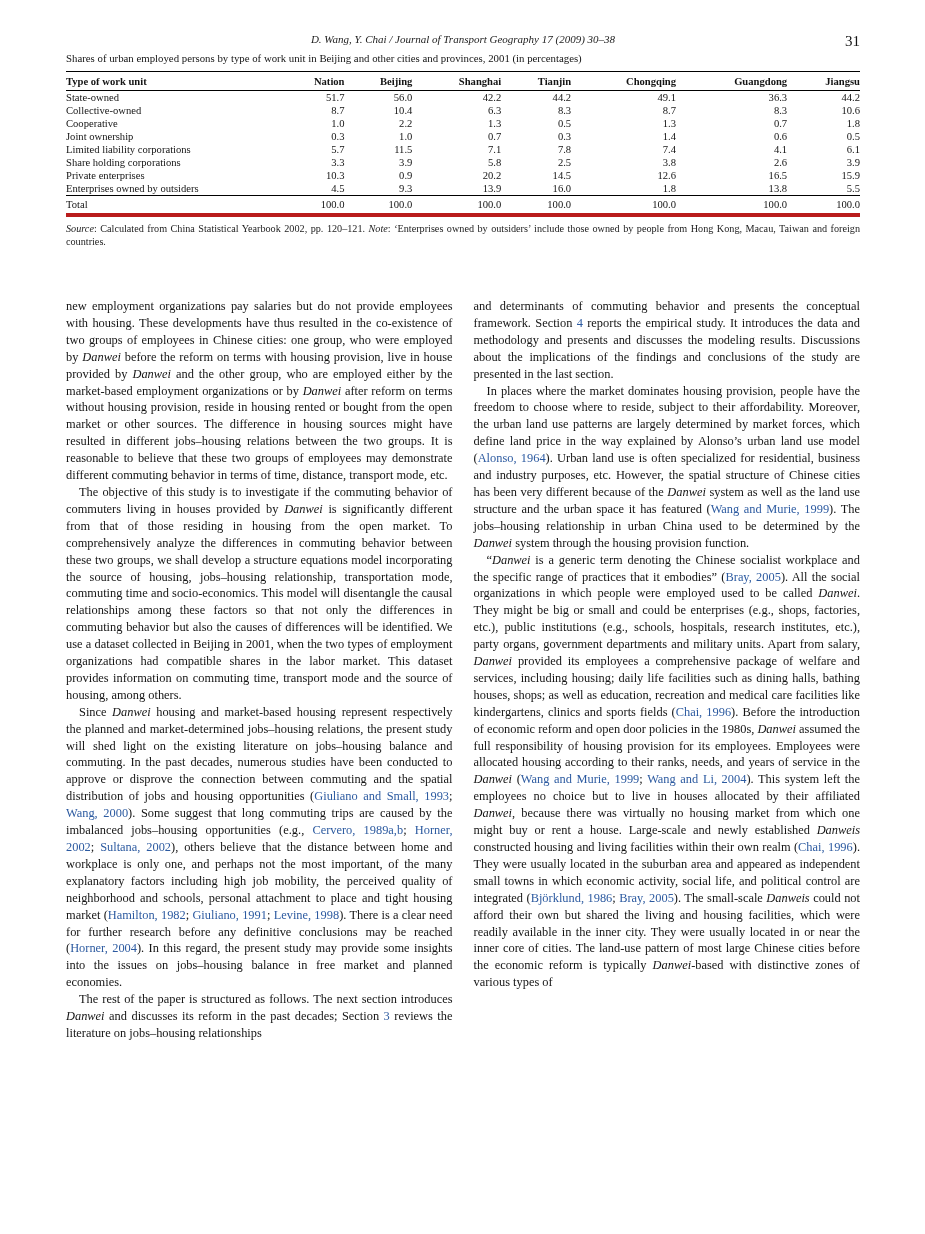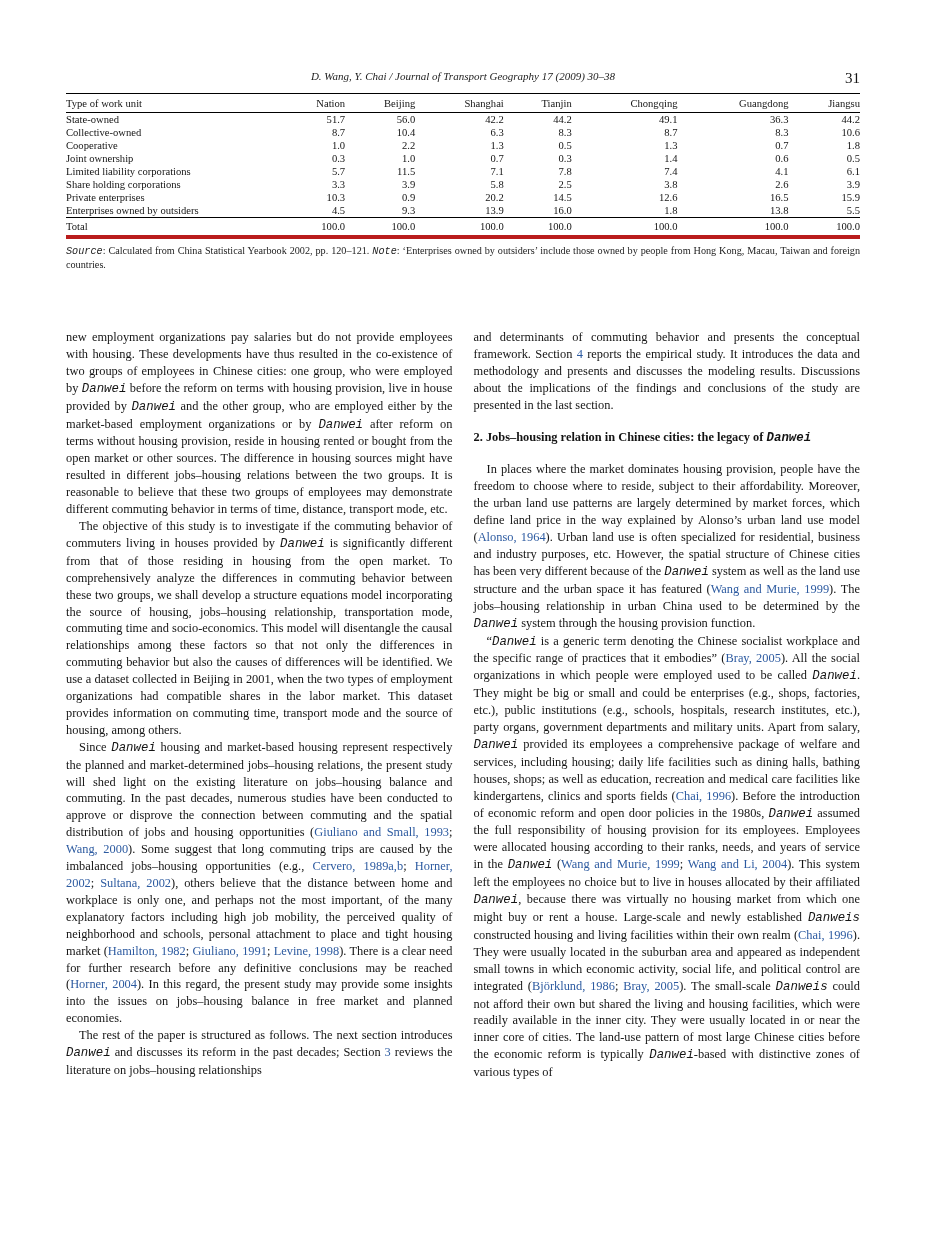--- a/index.html
+++ b/index.html
@@ -4,69 +4,70 @@
 <style>
   * { margin:0; padding:0; box-sizing:border-box; }
   html,body { background:#ffffff; }
   body {
     width:925px; height:1234px; position:relative;
     font-family:"Liberation Serif", serif; color:#141414;
   }
   .page { position:absolute; left:66px; top:0; width:794px; }
 
   
-  .runhead { margin-top:70px; position:relative; height:16px; }
+  .runhead { margin-top:33px; position:relative; height:16px; }
   .runhead .rtitle {
     text-align:center; font-style:italic; font-size:11px; color:#222;
   }
   .runhead .pgnum {
     position:absolute; right:0; top:0; font-size:15px; font-style:normal;
   }
 
   
   .tbl-label { margin-top:24px; font-size:10.8px; font-weight:bold; }
   .tbl-caption { margin-top:3px; font-size:10.8px; }
   table { width:100%; border-collapse:collapse; margin-top:7px; font-size:10.6px; }
   col.c0 { width:27%; }
   thead th {
     border-top:1px solid #000; border-bottom:1px solid #000;
-    font-weight:normal; padding:4px 0 3px 0; font-size:10.6px;
+    font-weight:bold; padding:4px 0 3px 0; font-size:10.6px;
   }
   tbody td { padding:1px 0; }
   tfoot td {
     border-top:1px solid #000; border-bottom:4px solid #b91c1c;
     padding:3px 0;
   }
   .txt { text-align:left; }
   .num { text-align:right; }
   .tbl-footnote { margin-top:6px; font-size:10.2px; line-height:12.5px; text-align:justify; color:#222; }
 
   
   .cols { display:flex; gap:21px; margin-top:50px; }
-  .col { flex:1; min-width:0;margin-top:8px; }
+  .col { flex:1; min-width:0; }
   .para {
     font-size:12.4px; line-height:16.9px; text-align:justify;
     text-justify:inter-word;
   }
   .para.ind { text-indent:13px; }
   .sec-h { font-size:12.4px; line-height:16.9px; margin:15px 0 15px 0; font-weight:bold; text-align:left; }
-  .it { font-style:italic;font-family:Liberation Mono, monospace; }
+  .it { font-style:italic; }
   .bd { font-weight:bold; }
   .lnk { color:#2c5aa0; }
 </style>
 </head>
 <body>
 
 <div class="page">
 
   <div class="runhead">
     <div class="rtitle">D. Wang, Y. Chai / Journal of Transport Geography 17 (2009) 30–38</div>
     <div class="pgnum">31</div>
   </div>
 
+  <div class="tbl-caption">Shares of urban employed persons by type of work unit in Beijing and other cities and provinces, 2001 (in percentages)</div>
 
   <table>
     <colgroup>
       <col class="c0">
         <col>
         <col>
         <col>
         <col>
         <col>
         <col>
@@ -184,19 +185,18 @@
 
   <div class="cols">
     <div class="col">
         <p class="para"><span>new employment organizations pay salaries but do not provide employees with housing. These developments have thus resulted in the co-existence of two groups of employees in Chinese cities: one group, who were employed by </span><span class="it">Danwei</span><span> before the reform on terms with housing provision, live in house provided by </span><span class="it">Danwei</span><span> and the other group, who are employed either by the market-based employment organizations or by </span><span class="it">Danwei</span><span> after reform on terms without housing provision, reside in housing rented or bought from the open market or other sources. The difference in housing sources might have resulted in different jobs–housing relations between the two groups. It is reasonable to believe that these two groups of employees may demonstrate different commuting behavior in terms of time, distance, transport mode, etc.</span></p>
         <p class="para ind"><span>The objective of this study is to investigate if the commuting behavior of commuters living in houses provided by </span><span class="it">Danwei</span><span> is significantly different from that of those residing in housing from the open market. To comprehensively analyze the differences in commuting behavior between these two groups, we shall develop a structure equations model incorporating the source of housing, jobs–housing relationship, transportation mode, commuting time and socio-economics. This model will disentangle the causal relationships among these factors so that not only the differences in commuting behavior but also the causes of differences will be identified. We use a dataset collected in Beijing in 2001, when the two types of employment organizations had compatible shares in the labor market. This dataset provides information on commuting time, transport mode and the source of housing, among others.</span></p>
         <p class="para ind"><span>Since </span><span class="it">Danwei</span><span> housing and market-based housing represent respectively the planned and market-determined jobs–housing relations, the present study will shed light on the existing literature on jobs–housing balance and commuting. In the past decades, numerous studies have been conducted to approve or disprove the connection between commuting and the spatial distribution of jobs and housing opportunities (</span><span class="lnk">Giuliano and Small, 1993</span><span>; </span><span class="lnk">Wang, 2000</span><span>). Some suggest that long commuting trips are caused by the imbalanced jobs–housing opportunities (e.g., </span><span class="lnk">Cervero, 1989a,b</span><span>; </span><span class="lnk">Horner, 2002</span><span>; </span><span class="lnk">Sultana, 2002</span><span>), others believe that the distance between home and workplace is only one, and perhaps not the most important, of the many explanatory factors including high job mobility, the perceived quality of neighborhood and schools, personal attachment to place and tight housing market (</span><span class="lnk">Hamilton, 1982</span><span>; </span><span class="lnk">Giuliano, 1991</span><span>; </span><span class="lnk">Levine, 1998</span><span>). There is a clear need for further research before any definitive conclusions may be reached (</span><span class="lnk">Horner, 2004</span><span>). In this regard, the present study may provide some insights into the issues on jobs–housing balance in free market and planned economies.</span></p>
         <p class="para ind"><span>The rest of the paper is structured as follows. The next section introduces </span><span class="it">Danwei</span><span> and discusses its reform in the past decades; Section </span><span class="lnk">3</span><span> reviews the literature on jobs–housing relationships</span></p>
       </div>
     <div class="col">
         <p class="para"><span>and determinants of commuting behavior and presents the conceptual framework. Section </span><span class="lnk">4</span><span> reports the empirical study. It introduces the data and methodology and presents and discusses the modeling results. Discussions about the implications of the findings and conclusions of the study are presented in the last section.</span></p>
-        <h2 class="sec-h"><span class="bd">2. Jobs–housing relation in Chinese cities: the legacy of </span><span class="bd it">Danwei</span></h2>
         <p class="para ind"><span>In places where the market dominates housing provision, people have the freedom to choose where to reside, subject to their affordability. Moreover, the urban land use patterns are largely determined by market forces, which define land price in the way explained by Alonso’s urban land use model (</span><span class="lnk">Alonso, 1964</span><span>). Urban land use is often specialized for residential, business and industry purposes, etc. However, the spatial structure of Chinese cities has been very different because of the </span><span class="it">Danwei</span><span> system as well as the land use structure and the urban space it has featured (</span><span class="lnk">Wang and Murie, 1999</span><span>). The jobs–housing relationship in urban China used to be determined by the </span><span class="it">Danwei</span><span> system through the housing provision function.</span></p>
         <p class="para ind"><span>“</span><span class="it">Danwei</span><span> is a generic term denoting the Chinese socialist workplace and the specific range of practices that it embodies” (</span><span class="lnk">Bray, 2005</span><span>). All the social organizations in which people were employed used to be called </span><span class="it">Danwei</span><span>. They might be big or small and could be enterprises (e.g., shops, factories, etc.), public institutions (e.g., schools, hospitals, research institutes, etc.), party organs, government departments and military units. Apart from salary, </span><span class="it">Danwei</span><span> provided its employees a comprehensive package of welfare and services, including housing; daily life facilities such as dining halls, bathing houses, shops; as well as education, recreation and medical care facilities like kindergartens, clinics and sports fields (</span><span class="lnk">Chai, 1996</span><span>). Before the introduction of economic reform and open door policies in the 1980s, </span><span class="it">Danwei</span><span> assumed the full responsibility of housing provision for its employees. Employees were allocated housing according to their ranks, needs, and years of service in the </span><span class="it">Danwei</span><span> (</span><span class="lnk">Wang and Murie, 1999</span><span>; </span><span class="lnk">Wang and Li, 2004</span><span>). This system left the employees no choice but to live in houses allocated by their affiliated </span><span class="it">Danwei</span><span>, because there was virtually no housing market from which one might buy or rent a house. Large-scale and newly established </span><span class="it">Danweis</span><span> constructed housing and living facilities within their own realm (</span><span class="lnk">Chai, 1996</span><span>). They were usually located in the suburban area and appeared as independent small towns in which economic activity, social life, and political control are integrated (</span><span class="lnk">Björklund, 1986</span><span>; </span><span class="lnk">Bray, 2005</span><span>). The small-scale </span><span class="it">Danweis</span><span> could not afford their own but shared the living and housing facilities, which were readily available in the inner city. They were usually located in or near the inner core of cities. The land-use pattern of most large Chinese cities before the economic reform is typically </span><span class="it">Danwei</span><span>-based with distinctive zones of various types of</span></p>
       </div>
   </div>
 
 </div>
 
 </body></html>

